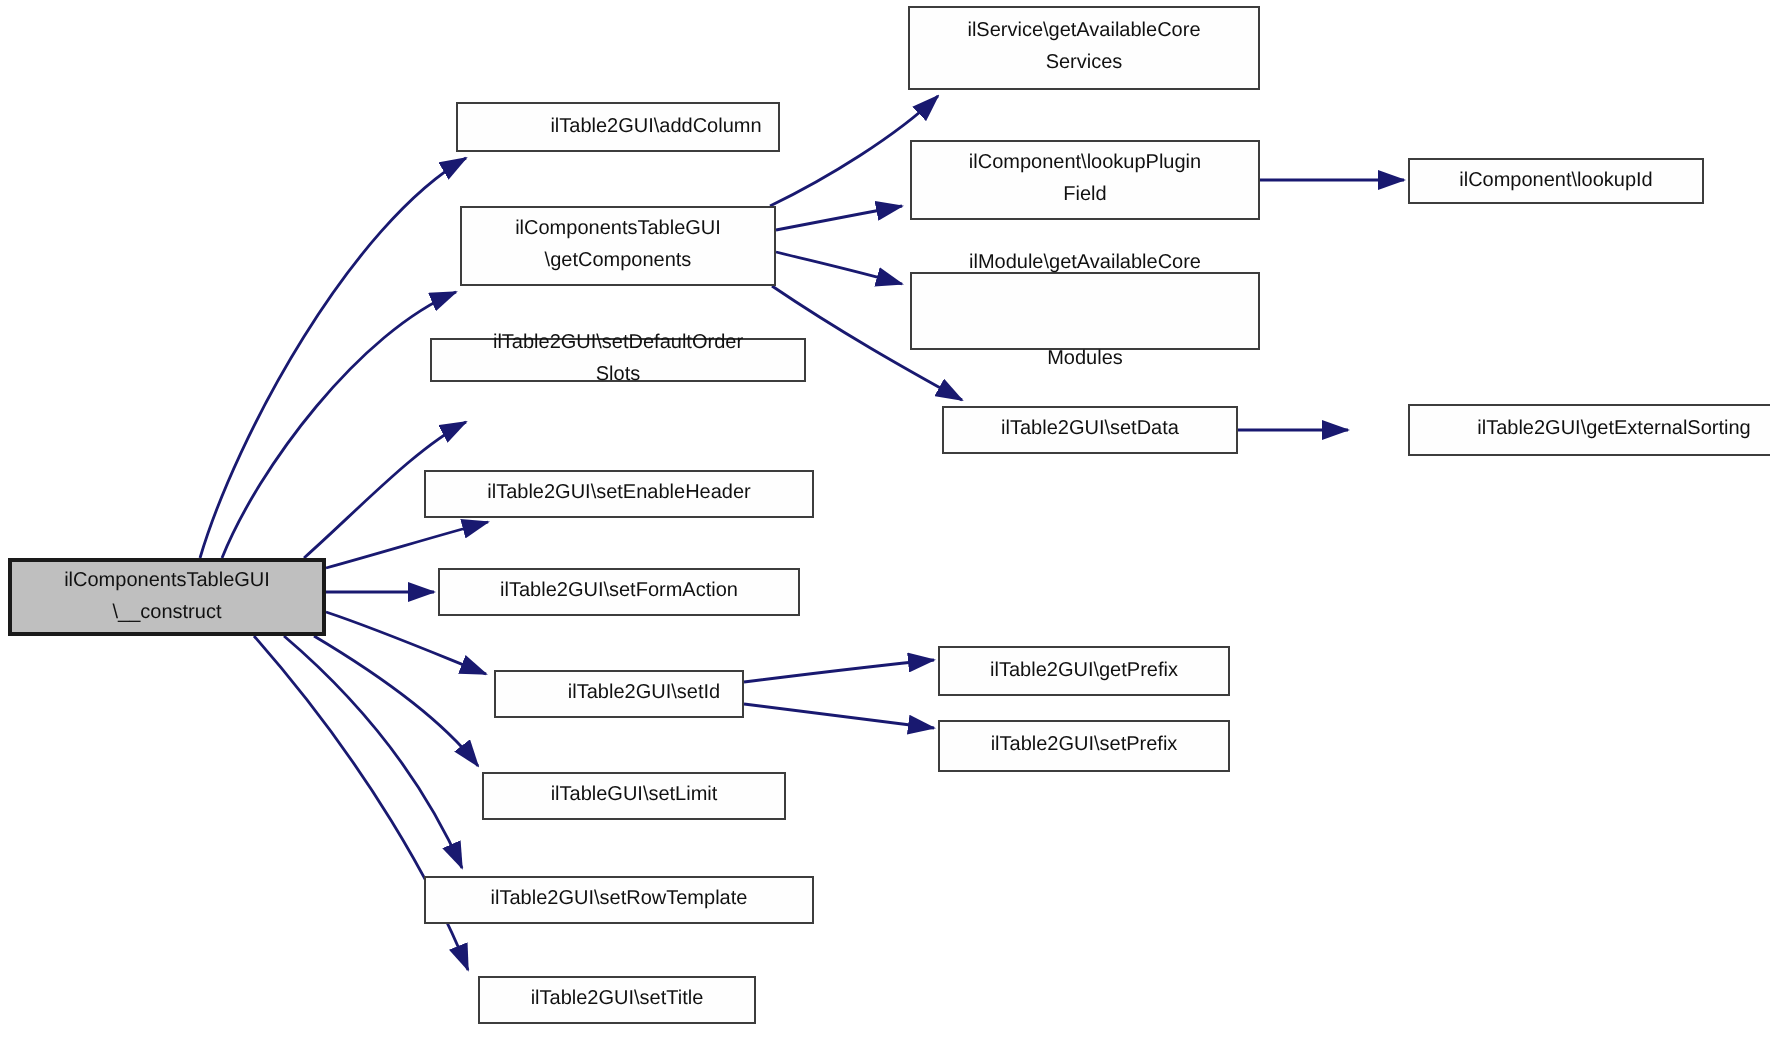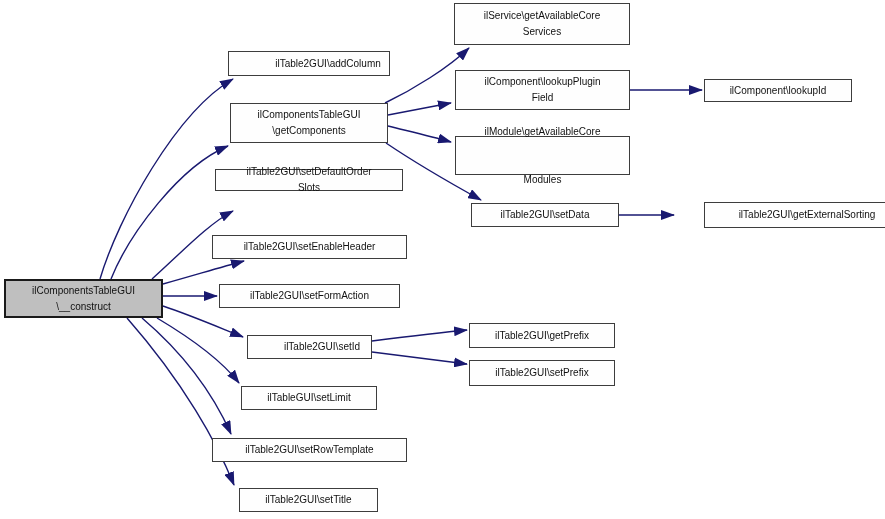--- a/index.html
+++ b/index.html
@@ -51,21 +51,21 @@
     border: 2px solid #1a1a1a;
   }
   
   #n-construct            { left:4px;   top:279px; width:159px; height:39px; }
   #n-addColumn            { left:228px; top:51px;  width:162px; height:25px;padding-left:38px; }
   #n-getComponents        { left:230px; top:103px; width:158px; height:40px; }
   #n-setDefaultOrderField { left:215px; top:169px; width:188px; height:22px; }
   #n-setEnableHeader      { left:212px; top:235px; width:195px; height:24px; }
   #n-setFormAction        { left:219px; top:284px; width:181px; height:24px; }
   #n-setId                { left:247px; top:335px; width:125px; height:24px;padding-left:25px; }
-  #n-setLimit             { left:241px; top:386px; width:136px; height:24px;align-items:center; }
+  #n-setLimit             { left:241px; top:386px; width:152px; height:24px;align-items:center; }
   #n-setRowTemplate       { left:212px; top:438px; width:195px; height:24px; }
   #n-setTitle             { left:239px; top:488px; width:139px; height:24px; }
   #n-getAvailableCoreServices { left:454px; top:3px;   width:176px; height:42px; }
   #n-lookupPluginSlots    { left:455px; top:70px;  width:175px; height:40px; }
   #n-lookupId             { left:704px; top:79px;  width:148px; height:23px; }
   #n-getAvailableCoreModules  { left:455px; top:136px; width:175px; height:39px;gap:32px; }
   #n-setData              { left:471px; top:203px; width:148px; height:24px;text-align:center; }
   #n-getExternalSorting   { left:704px; top:202px; width:206px; height:26px;align-items:center; }
   #n-getPrefix            { left:469px; top:311px; width:146px; height:25px;margin-top:12px; }
   #n-setPrefix            { left:469px; top:360px; width:146px; height:26px;text-align:center; }

